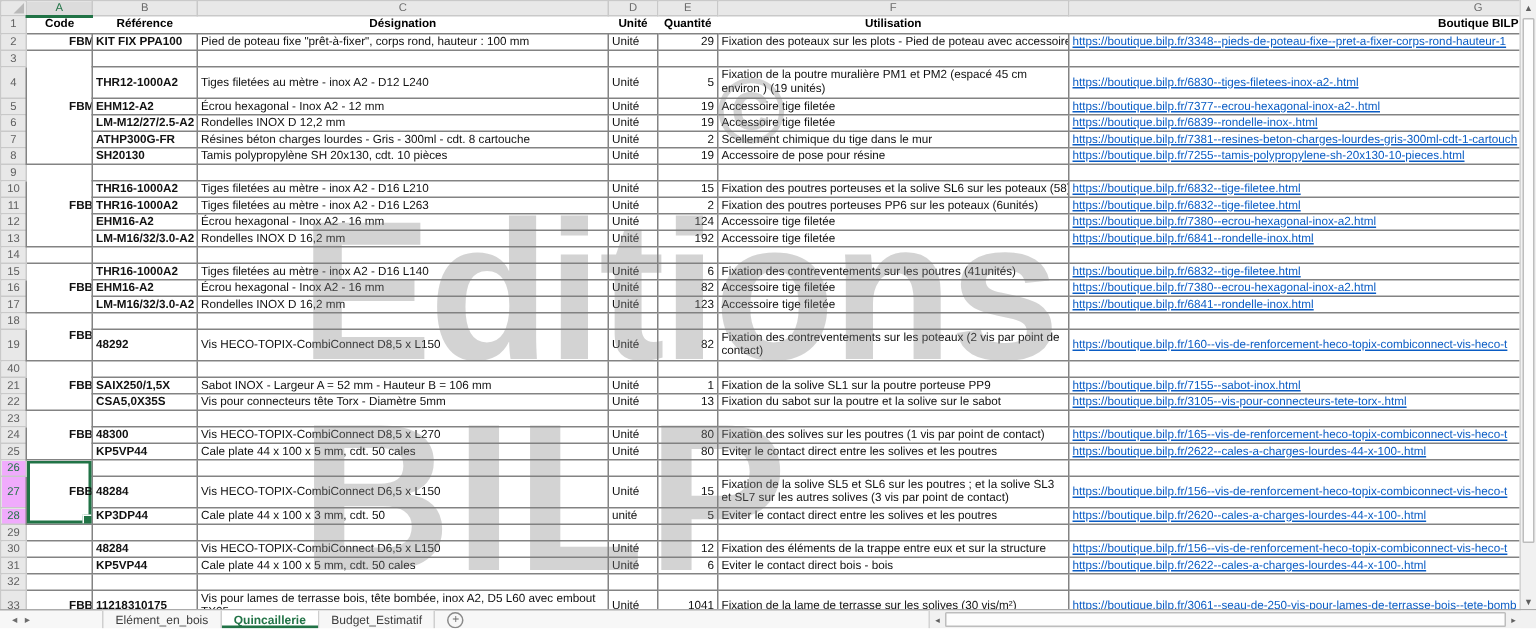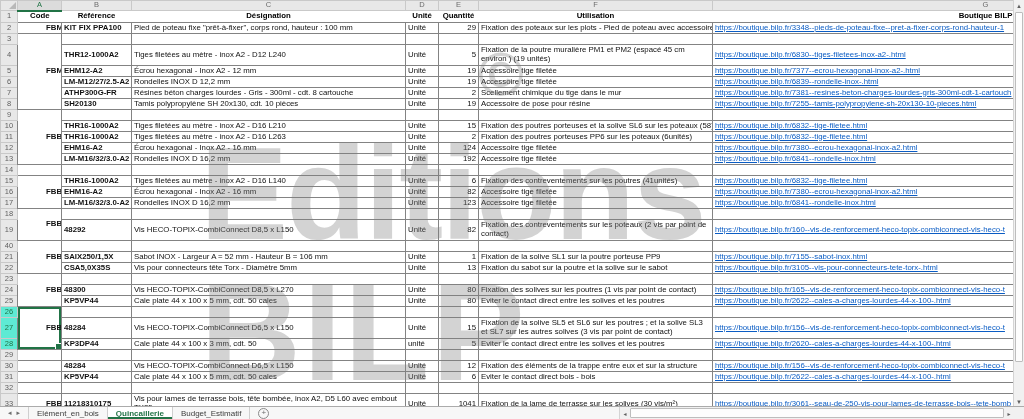--- a/index.html
+++ b/index.html
@@ -20,21 +20,21 @@
   th.corner::after{
     content:""; position:absolute; right:1px; bottom:1px;
     border-left:7px solid transparent; border-bottom:7px solid #b9b9b9;
   }
   th.collet.sel{color:#217346; background:#dcdcdc; border-bottom:2px solid #217346;}
   
   th.rownum{
     background:#e8e8e8; color:#5f5f5f; font-weight:normal; font-size:7.5px;
     border:1px solid #c9c9c9; text-align:center; padding:0;
   }
-  th.rownum.sel{background:#5eead4; color:#217346;}
+  th.rownum.sel{background:#f0abfc; color:#217346;}
   
   tbody td{border:1px solid #838383; background:transparent; color:#111;}
   tr.hdr{height:12px;}
   tr.hdr td{font-weight:bold; text-align:center; color:#000;margin-top:32px;}
   tr.std{height:11px;}
   tr.tall{height:21px;}
   td.code{font-weight:bold; text-align:right;padding-left:28px;}
   td.ref{font-weight:bold;}
   td.qty{text-align:right;}
   td.nw{white-space:nowrap;}
@@ -58,21 +58,21 @@
           font-size:6px; color:#5f5f5f; background:#f1f1f1;}
   .vs-thumb{height:348px; margin:1px 1px; background:#fdfdfd; border:1px solid #bdbdbd; border-radius:1px;}
   .vs-track{flex:1;}
   
   .bottombar{position:absolute; left:0; right:0; bottom:0; height:12px; background:#f7f7f7;
              border-top:1px solid #ababab; z-index:11; display:flex; align-items:stretch; font-size:8px;}
   .tabnav{display:flex; align-items:center; gap:5px; padding:0 8px; color:#6d6d6d; font-size:7px;}
   .tabs{display:flex; align-items:stretch;}
   .tab{display:flex; align-items:center; padding:0 8px; color:#3c3c3c;
        border-right:1px solid #cfcfcf; background:#f7f7f7; white-space:nowrap;}
-  .tab:first-child{border-left:1px solid #cfcfcf;}
+  .tab:first-child{border-left:1px solid #cfcfcf;margin-left:40px;}
   .tab.active{background:#ffffff; color:#217346; font-weight:bold; box-shadow:inset 0 -2px 0 #217346;}
   .addsheet{display:flex; align-items:center; padding:0 8px;}
   .addsheet .circ{width:9px; height:9px; border:1px solid #8a8a8a; border-radius:50%;
                   color:#6d6d6d; font-size:8px; line-height:7px; text-align:center;}
   .hscroll{margin-left:auto; width:404px; display:flex; align-items:stretch; background:#f1f1f1;
            border-left:1px solid #d4d4d4;}
   .hs-btn{width:10px; display:flex; align-items:center; justify-content:center; font-size:6px; color:#5f5f5f;}
   .hs-thumb{flex:1; margin:1px 0; background:#fdfdfd; border:1px solid #bdbdbd; border-radius:1px;}
   .hs-corner{width:10px; background:#f1f1f1;}
 </style>

